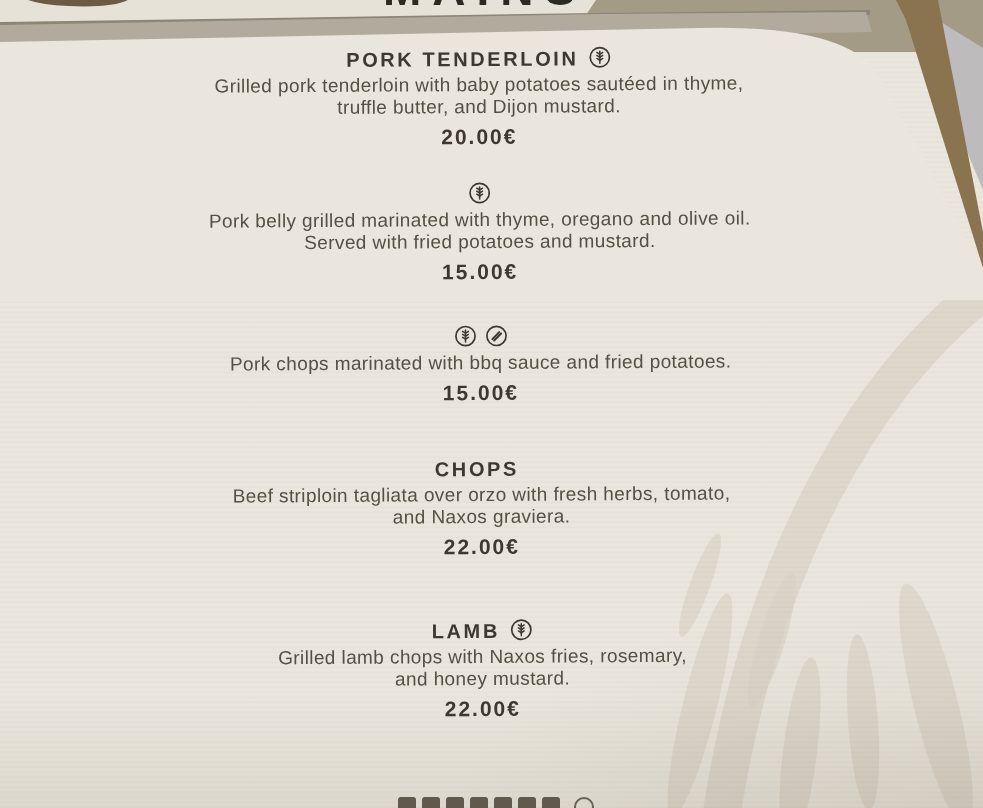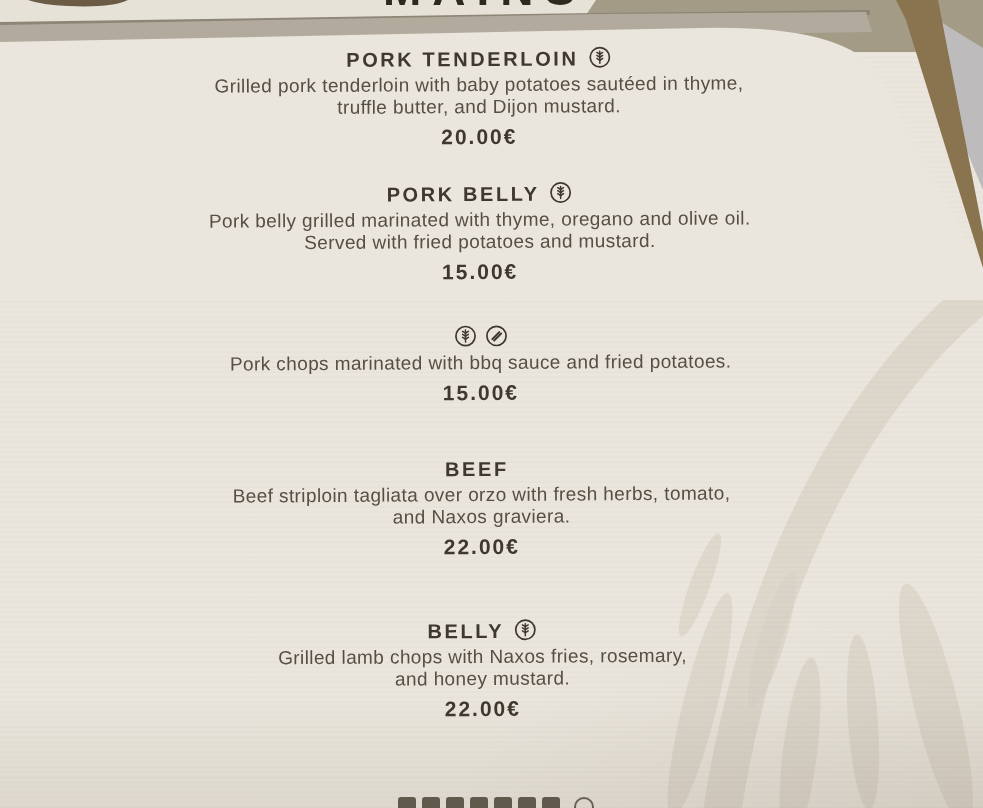--- a/index.html
+++ b/index.html
@@ -154,21 +154,20 @@
     </div>
     <div class="item-desc">
         <div>Grilled pork tenderloin with baby potatoes sautéed in thyme,</div>
         <div>truffle butter, and Dijon mustard.</div>
       </div>
     <div class="item-price">20.00€</div>
   </div>
 
   <div class="menu-item">
     <div class="item-title-row">
-      <span>PORK BELLY</span>
       <span style="display:inline-flex;gap:7px;">
           <span class="allergen-icon">
             <svg viewBox="0 0 24 24">
               <circle cx="12" cy="12" r="9.6" stroke="#3e382f" stroke-linecap="round" fill="none" stroke-width="1.7"></circle>
               <g stroke="#3e382f" stroke-linecap="round" fill="none" stroke-width="1.5">
                 <line x1="12" y1="6" x2="12" y2="18"></line>
                 <line x1="12" y1="9" x2="9.1" y2="7.2"></line>
                 <line x1="12" y1="9" x2="14.9" y2="7.2"></line>
                 <line x1="12" y1="12" x2="9.1" y2="10.2"></line>
                 <line x1="12" y1="12" x2="14.9" y2="10.2"></line>
@@ -215,33 +214,33 @@
         </span>
     </div>
     <div class="item-desc">
         <div>Pork chops marinated with bbq sauce and fried potatoes.</div>
       </div>
     <div class="item-price">15.00€</div>
   </div>
 
   <div class="menu-item">
     <div class="item-title-row">
-      <span>BEEF</span>
+      <span>CHOPS</span>
       <span style="display:inline-flex;gap:7px;"></span>
     </div>
     <div class="item-desc">
         <div>Beef striploin tagliata over orzo with fresh herbs, tomato,</div>
         <div>and Naxos graviera.</div>
       </div>
     <div class="item-price">22.00€</div>
   </div>
 
   <div class="menu-item">
     <div class="item-title-row">
-      <span>BELLY</span>
+      <span>LAMB</span>
       <span style="display:inline-flex;gap:7px;">
           <span class="allergen-icon">
             <svg viewBox="0 0 24 24">
               <circle cx="12" cy="12" r="9.6" stroke="#3e382f" stroke-linecap="round" fill="none" stroke-width="1.7"></circle>
               <g stroke="#3e382f" stroke-linecap="round" fill="none" stroke-width="1.5">
                 <line x1="12" y1="6" x2="12" y2="18"></line>
                 <line x1="12" y1="9" x2="9.1" y2="7.2"></line>
                 <line x1="12" y1="9" x2="14.9" y2="7.2"></line>
                 <line x1="12" y1="12" x2="9.1" y2="10.2"></line>
                 <line x1="12" y1="12" x2="14.9" y2="10.2"></line>

